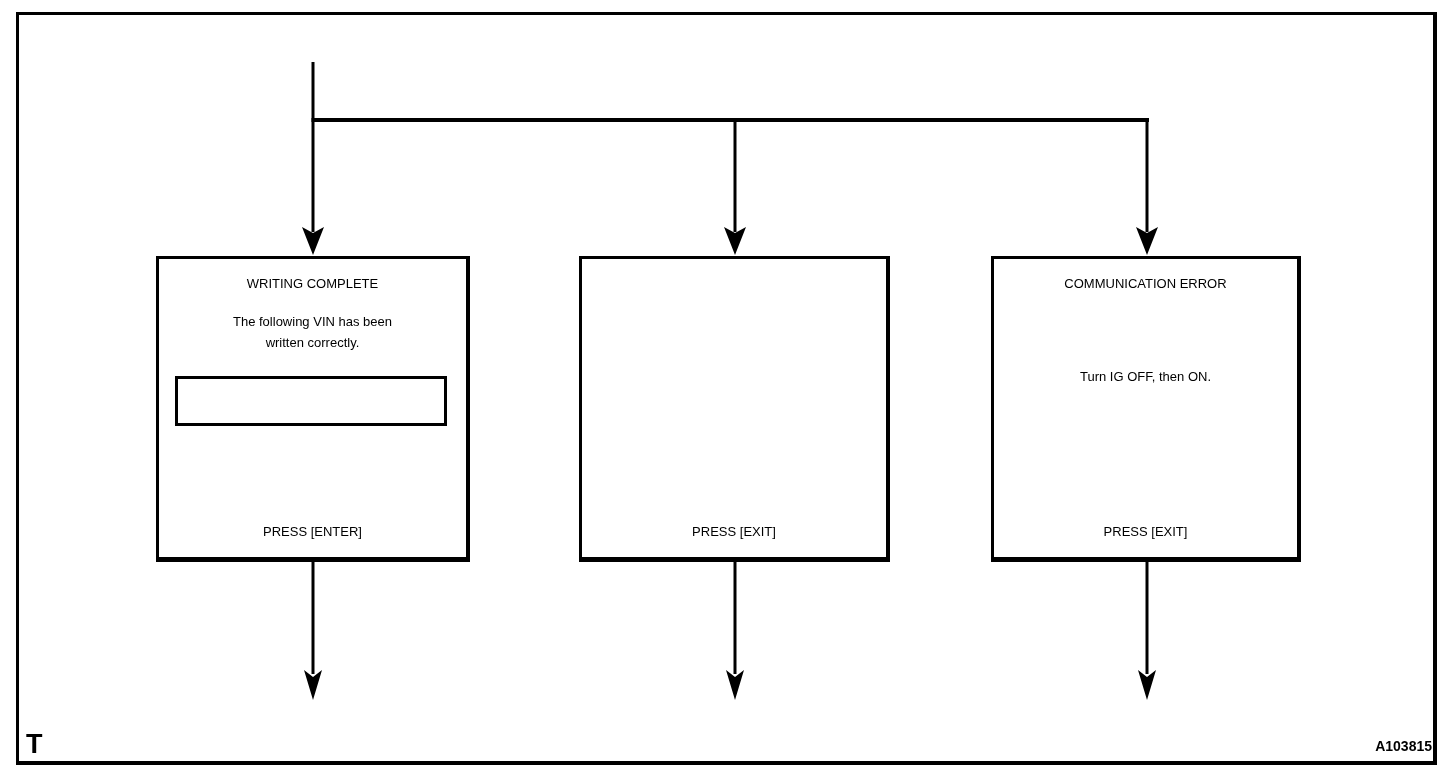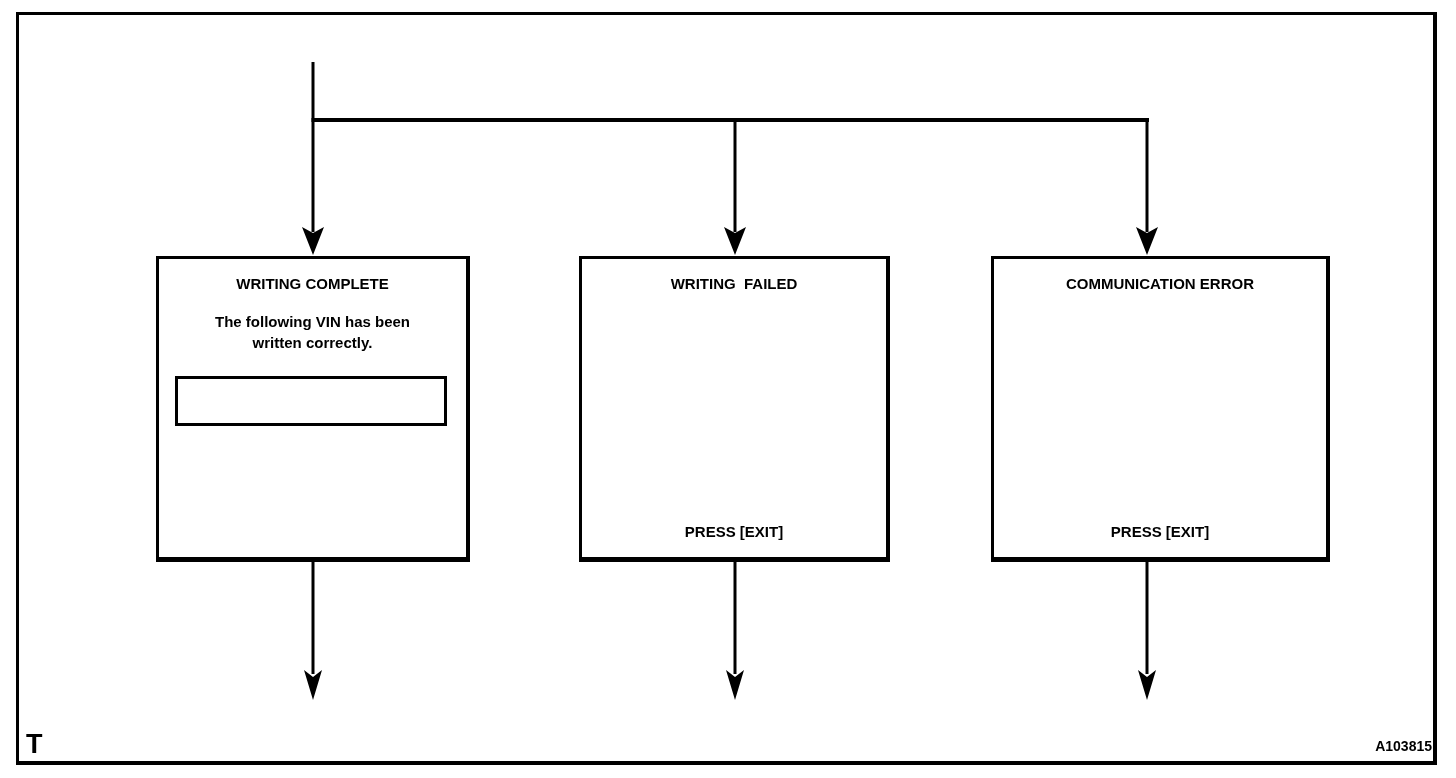--- a/index.html
+++ b/index.html
@@ -33,27 +33,27 @@
     height: 306px;
     background: #ffffff;
     border: 3px solid #000;
     border-right-width: 4px;
     border-bottom-width: 5px;
     box-sizing: border-box;
     z-index: 2;
   }
   #box-complete { left: 156px; width: 314px; }
   #box-failed   { left: 579px; width: 311px; }
-  #box-error    { left: 991px; width: 339px; }
+  #box-error    { left: 991px; width: 310px; }
   .box-title, .box-text, .box-action {
     position: absolute;
     left: 4px; right: 4px;
     text-align: center;
-    font-size: 15px;
-    font-weight: bold;
+    font-size: 13px;
+    font-weight: normal;
     line-height: 21px;
     white-space: pre-wrap;
   }
   .box-title { top: 14px; }
   .box-action { top: 262px; }
   #vin-field {
     position: absolute;
     left: 16px; top: 117px;
     width: 272px; height: 50px;
     border: 3px solid #000;
@@ -101,28 +101,29 @@
     <polygon fill="#000" points="304,670 313,700 322,670 313,677"></polygon>
     <polygon fill="#000" points="726,670 735,700 744,670 735,677"></polygon>
     <polygon fill="#000" points="1138,670 1147,700 1156,670 1147,677"></polygon>
   </svg>
 
   <div class="box" id="box-complete">
     <div class="box-title">WRITING COMPLETE</div>
     <div class="box-text" style="top:52px;">The following VIN has been
 written correctly.</div>
     <div id="vin-field"></div>
+    <div class="box-action">PRESS [ENTER]</div>
   </div>
 
   <div class="box" id="box-failed">
-    <div class="box-title">WRITING  FAILED</div>
     <div class="box-action">PRESS [EXIT]</div>
   </div>
 
   <div class="box" id="box-error">
     <div class="box-title">COMMUNICATION ERROR</div>
+    <div class="box-text" style="top:107px;">Turn IG OFF, then ON.</div>
     <div class="box-action">PRESS [EXIT]</div>
   </div>
 
   <div id="corner-label">T</div>
   <div id="figure-code">A103815</div>
 
 </div>
 
 </body></html>

